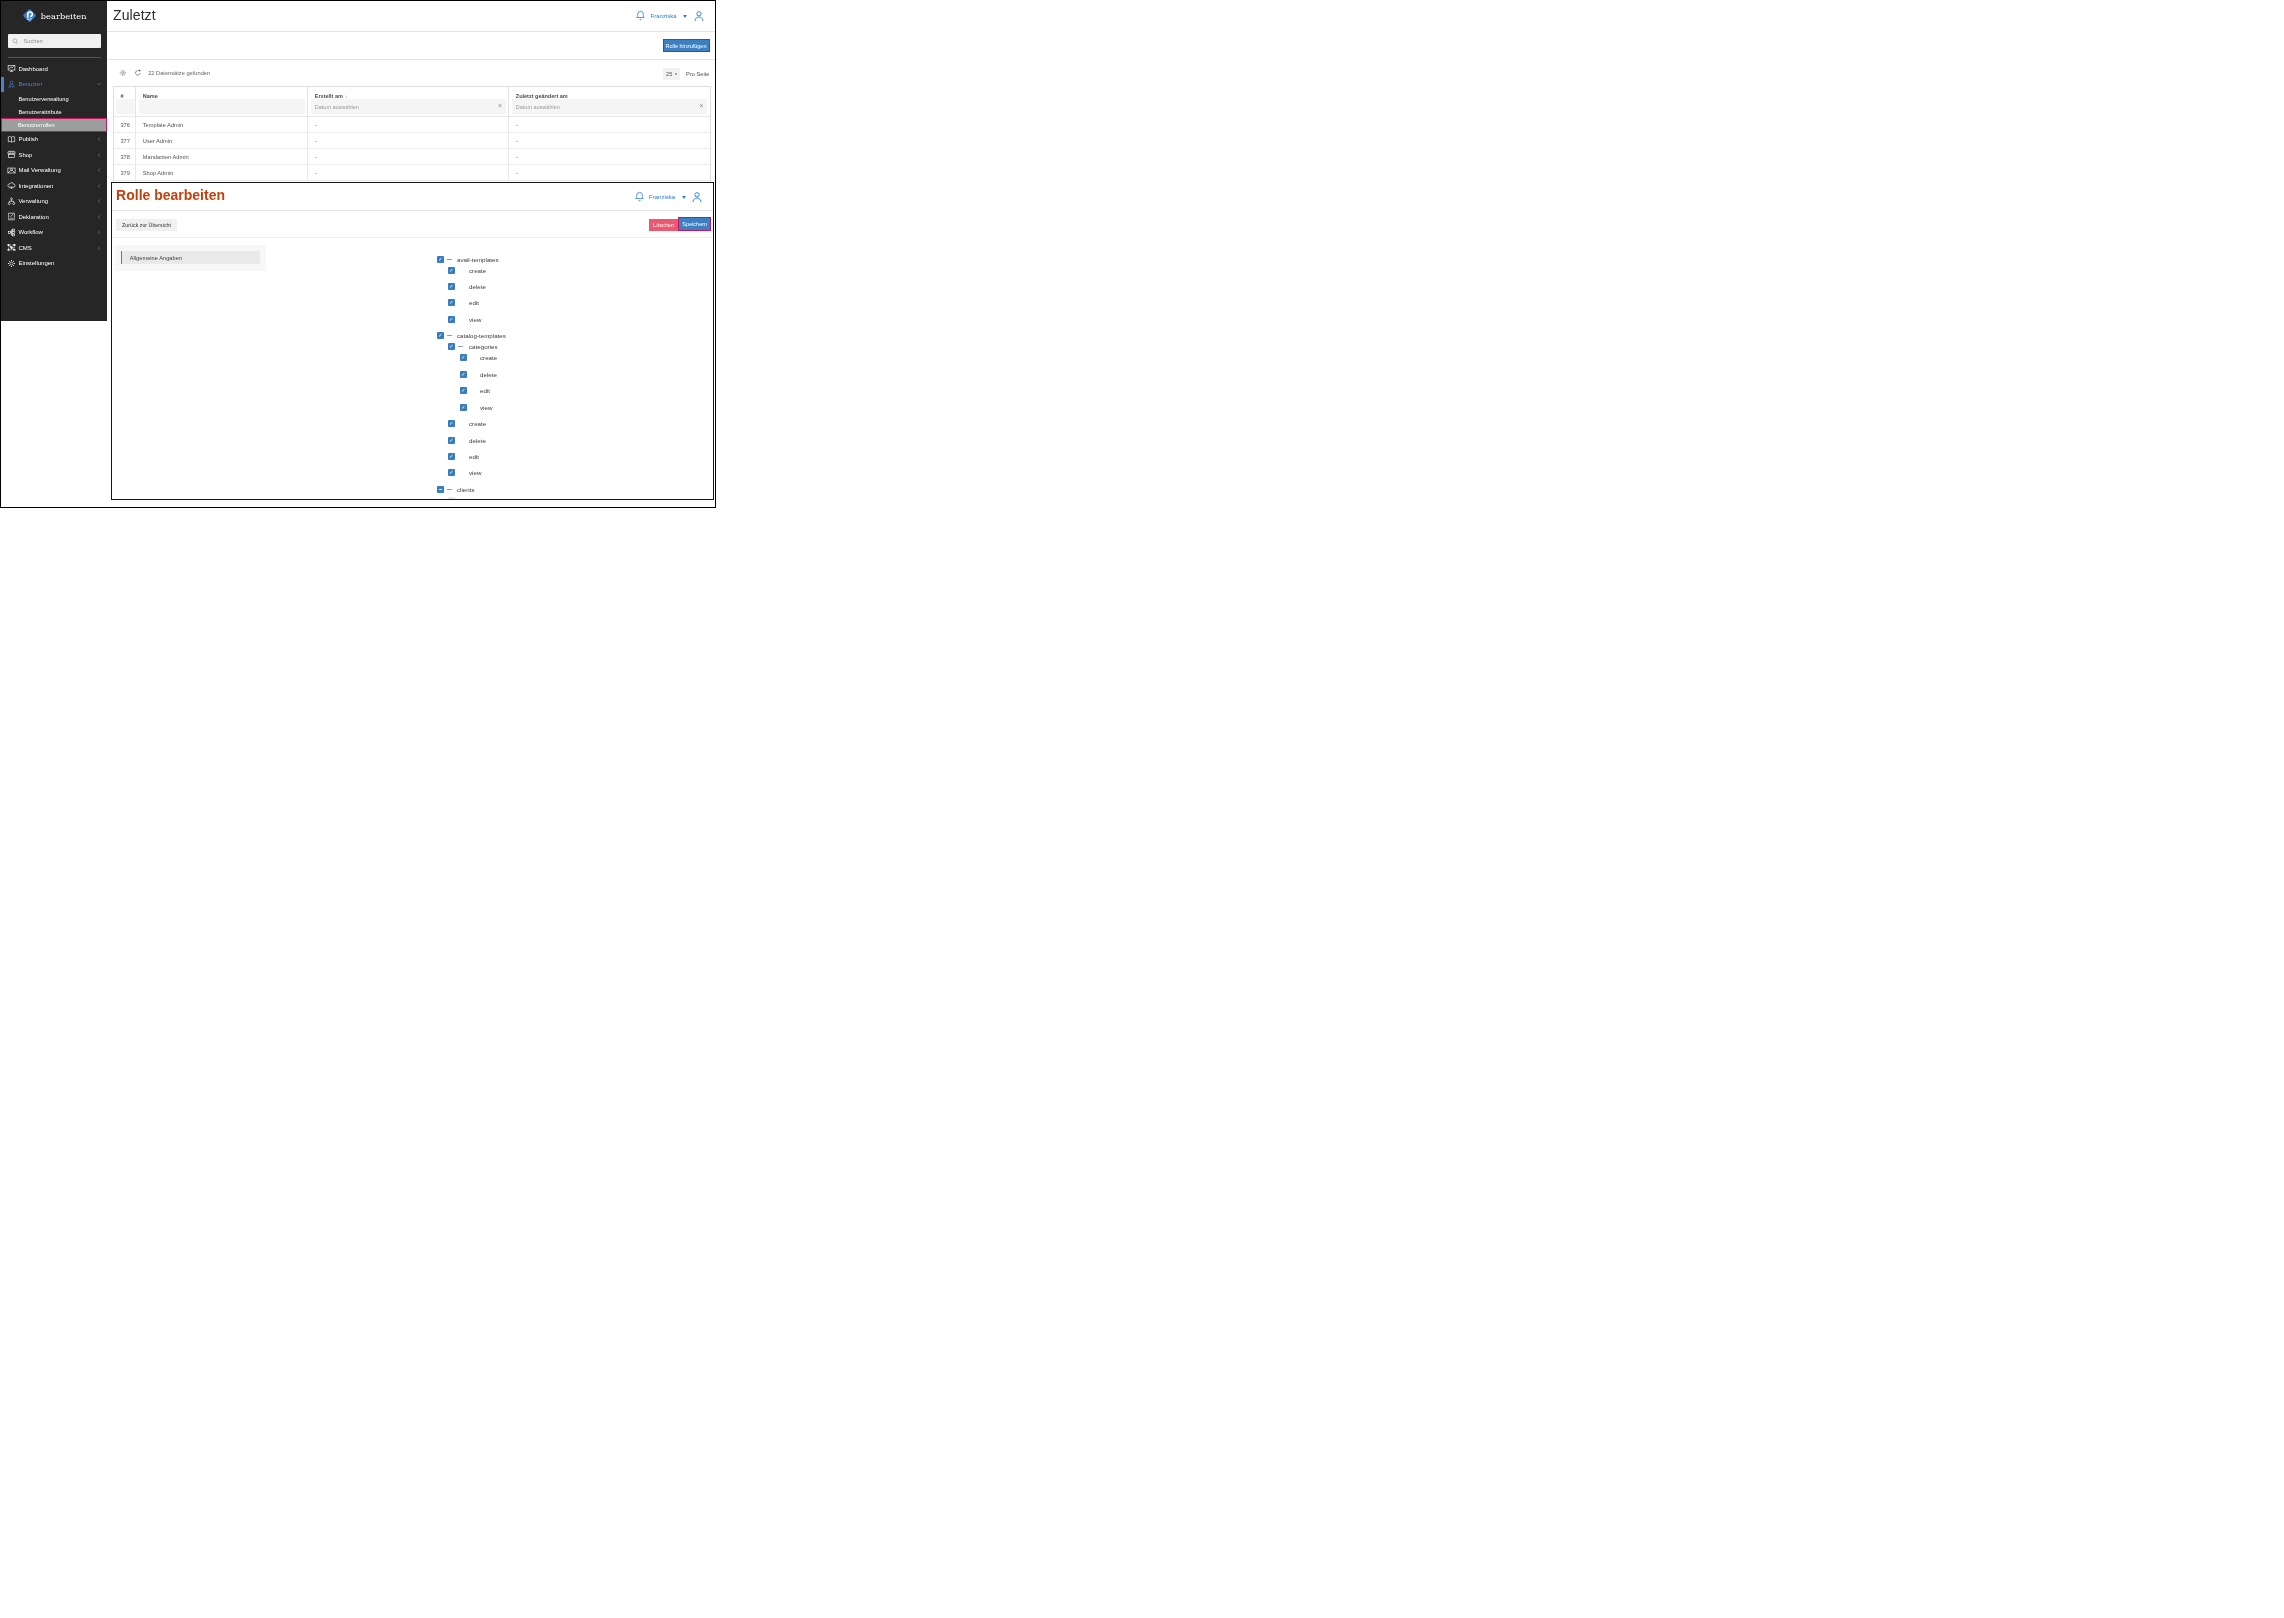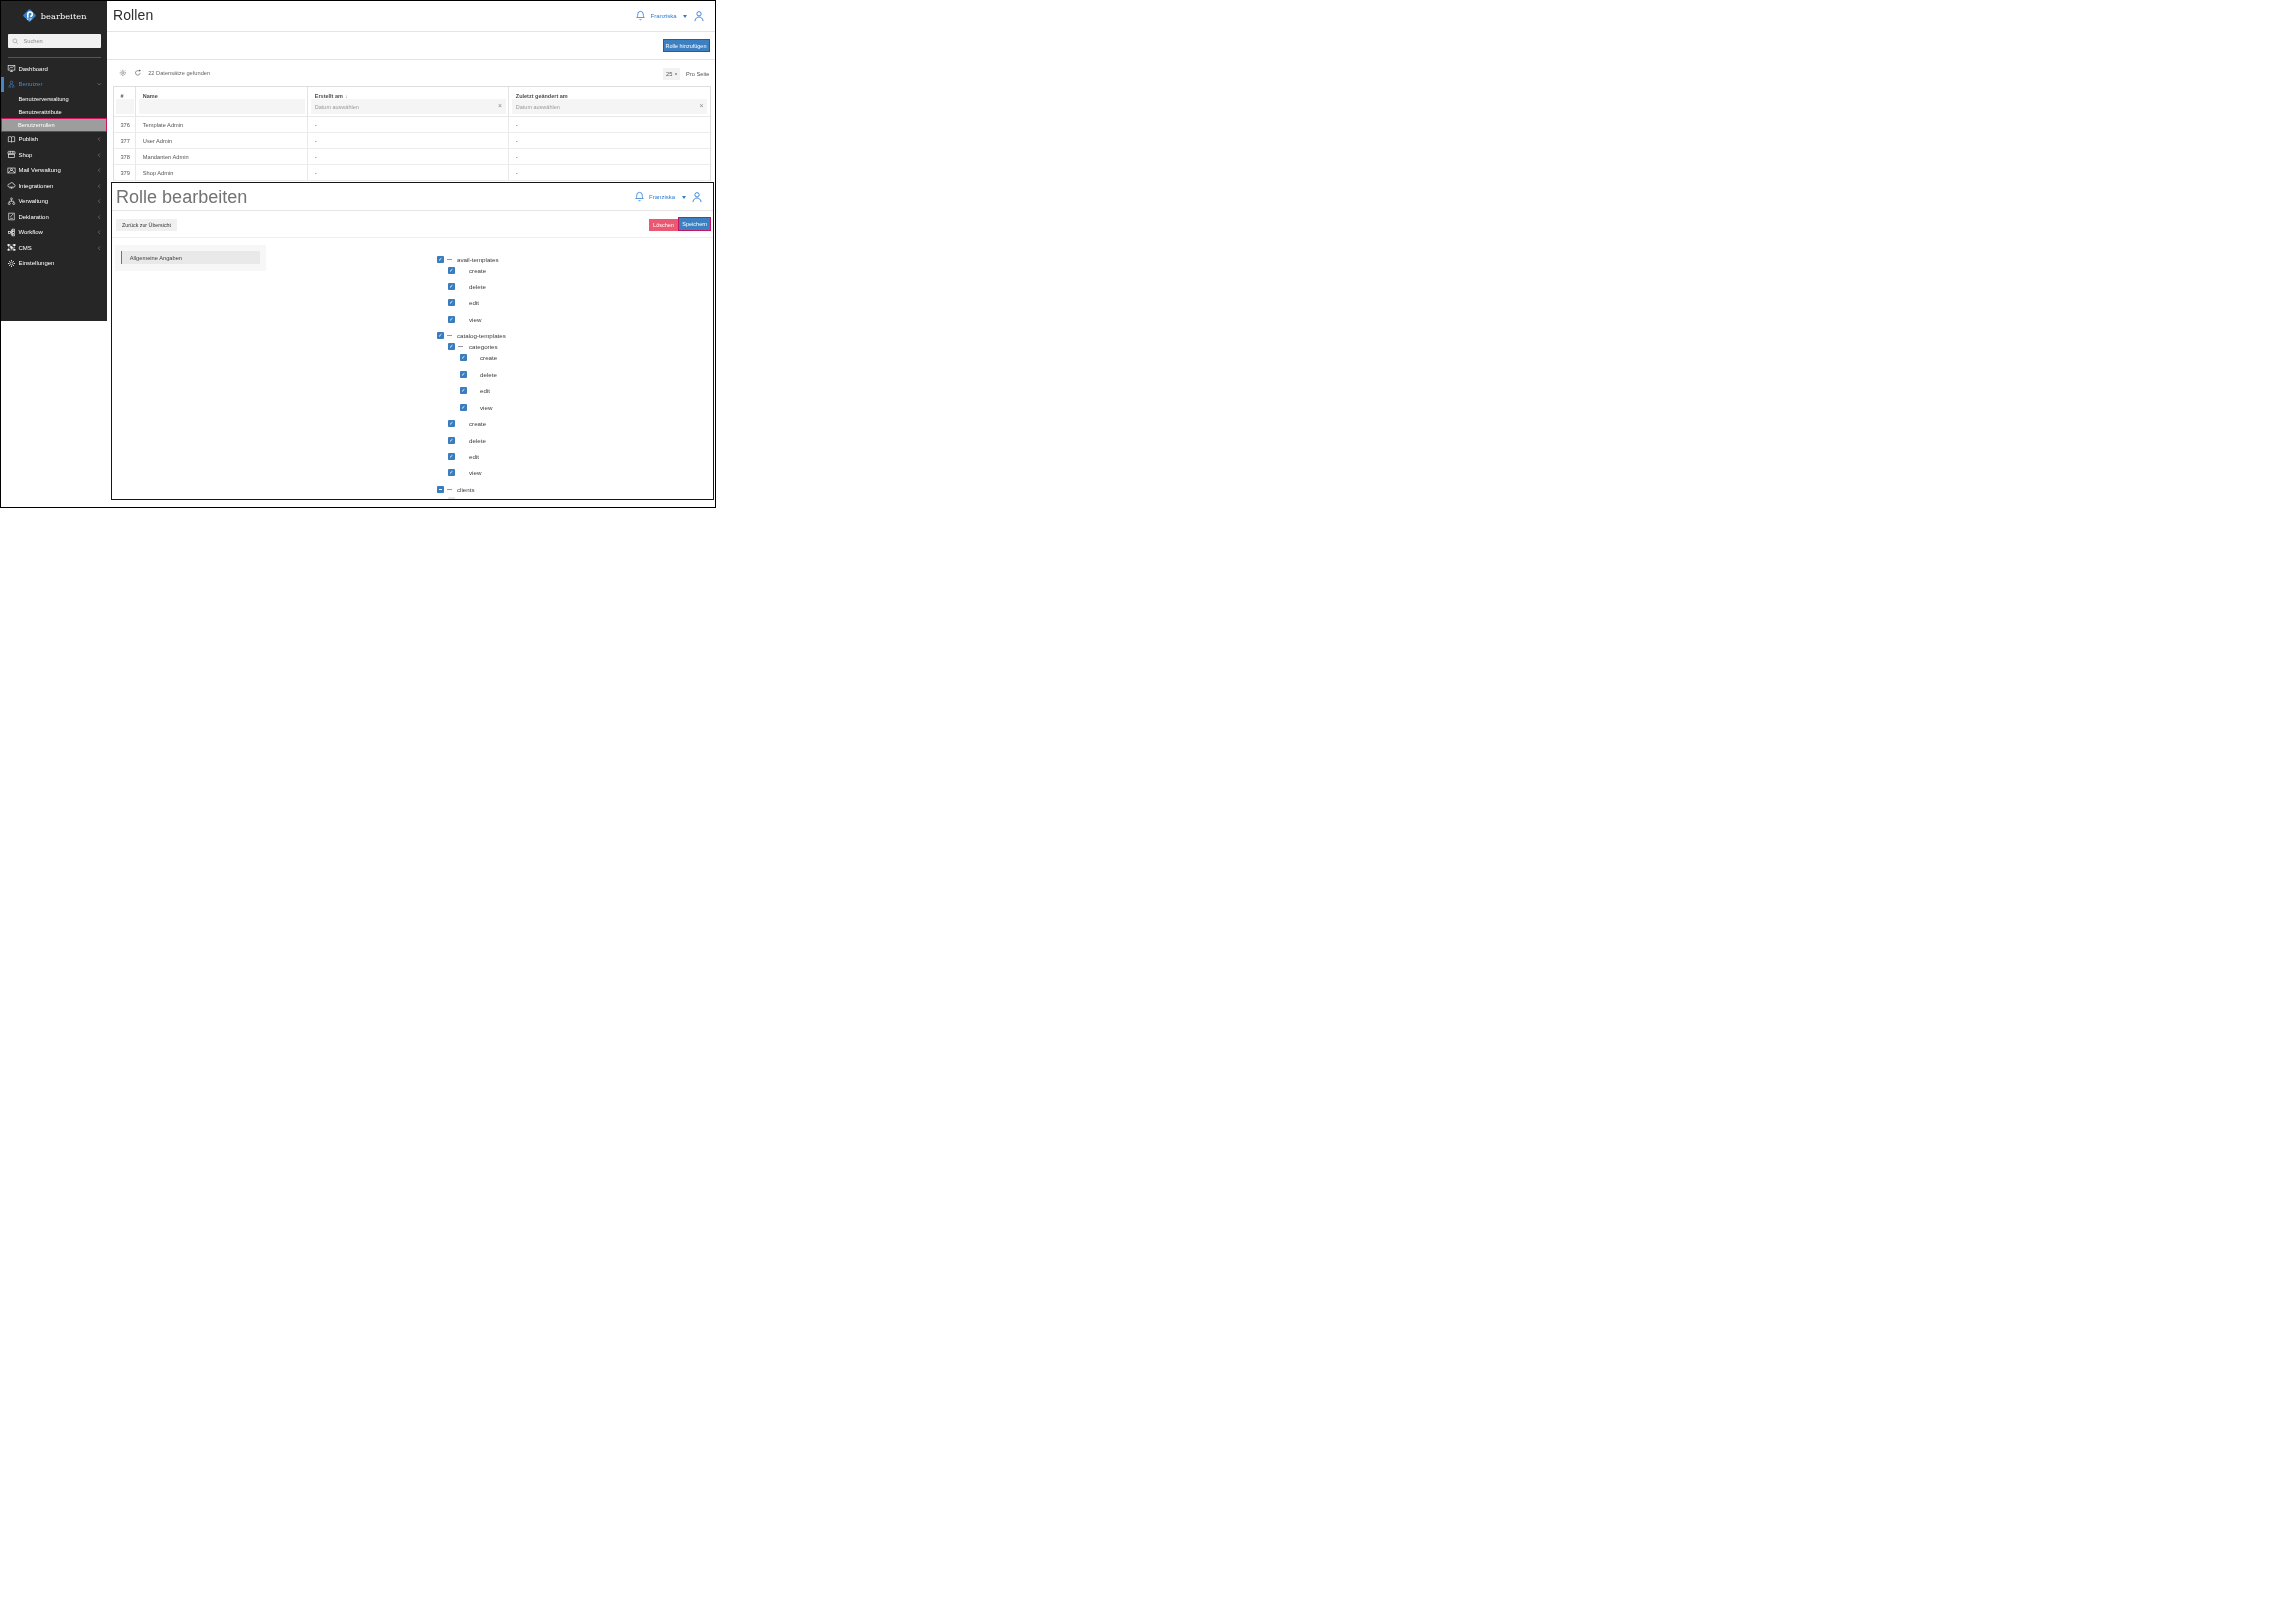--- a/index.html
+++ b/index.html
@@ -68,21 +68,21 @@
   .filter{position:absolute;left:2.7px;right:2.7px;top:12.3px;height:14.6px;background:#f5f5f5;display:flex;align-items:center;padding:0 3.7px;justify-content:space-between;}
   .filter.mini{left:1.8px;right:1.8px;}
   .ph{color:#9a9a9a;font-size:5.5px;}
   .clear-x{color:#888;font-size:6.9px;cursor:pointer;line-height:1;}
   .td-row{height:16px;border-bottom:1.4px solid #ececec;color:#555;font-size:5.7px;}
   .td{display:flex;align-items:center;padding-left:6.4px;border-right:0.5px solid #e9e9e9;}
   .td:last-child{border-right:none;}
 
   
   .overlay{position:absolute;left:110px;top:181px;width:603px;height:318px;background:#fff;border:0.9px solid #161616;overflow:hidden;z-index:5;}
-  .ov-title{position:absolute;left:4.1px;top:3.7px;font-size:18px;font-weight:400;color:#737373;}
+  .ov-title{position:absolute;left:4.1px;top:3.7px;font-size:14px;font-weight:700;color:#c2410c;}
   .userbar.ov{right:10px;top:8.2px;}
   .ov-div1{position:absolute;left:0;right:0;top:26.5px;height:0.5px;background:#e4e4e4;}
   .ov-div2{position:absolute;left:0;right:0;top:54px;height:0.5px;background:#efefef;}
   .back-btn{position:absolute;left:4.1px;top:36px;height:12px;padding:0 6px;background:#f0f0f0;color:#333;font-size:5.3px;}
   .del-btn{position:absolute;right:35px;top:36px;width:29px;height:12px;background:var(--red);color:#fff;}
   .save-wrap{position:absolute;right:1.8px;top:34px;}
   .save-btn{width:31px;height:12px;}
   .tabbox{position:absolute;left:3.2px;top:62px;width:151px;height:25.6px;background:#f7f7f7;}
   .tabitem{position:absolute;left:5.5px;top:6.4px;width:139px;height:12.8px;background:#e9e9e9;display:flex;align-items:center;cursor:pointer;}
   .tabbar{width:1.8px;height:12.8px;background:#3e80c1;}
@@ -288,21 +288,21 @@
                 <line x1="4.5" y1="15.5" x2="6.3" y2="13.7"></line>
                 <line x1="13.7" y1="6.3" x2="15.5" y2="4.5"></line>
               </g>
             </svg>
           </span>
           <span class="lbl">Einstellungen</span>
         </div>
       </div>
   </div>
 
-  <div class="page-title">Rollen</div>
+  <div class="page-title">Zuletzt</div>
 
   <div class="userbar main">
     <svg class="bell" width="11" height="12" viewBox="0 0 20 22">
       <path d="M10,2.5 a5,5 0 0 1 5,5 c0,4 1.2,5.6 1.8,6.2 H3.2 c0.6-0.6 1.8-2.2 1.8-6.2 a5,5 0 0 1 5,-5 Z" stroke="#2d7dd2" stroke-width="1.5" fill="none" stroke-linejoin="round"></path>
       <path d="M8.2,16.6 a1.9,1.9 0 0 0 3.6,0" stroke="#2d7dd2" stroke-width="1.5" fill="none"></path>
     </svg>
     <span class="username">Franziska</span>
     <span class="caret"></span>
     <svg width="12" height="12" viewBox="0 0 20 20">
       <circle cx="10" cy="6.3" r="3.6" stroke="#2d7dd2" stroke-width="1.5" fill="none"></circle>

